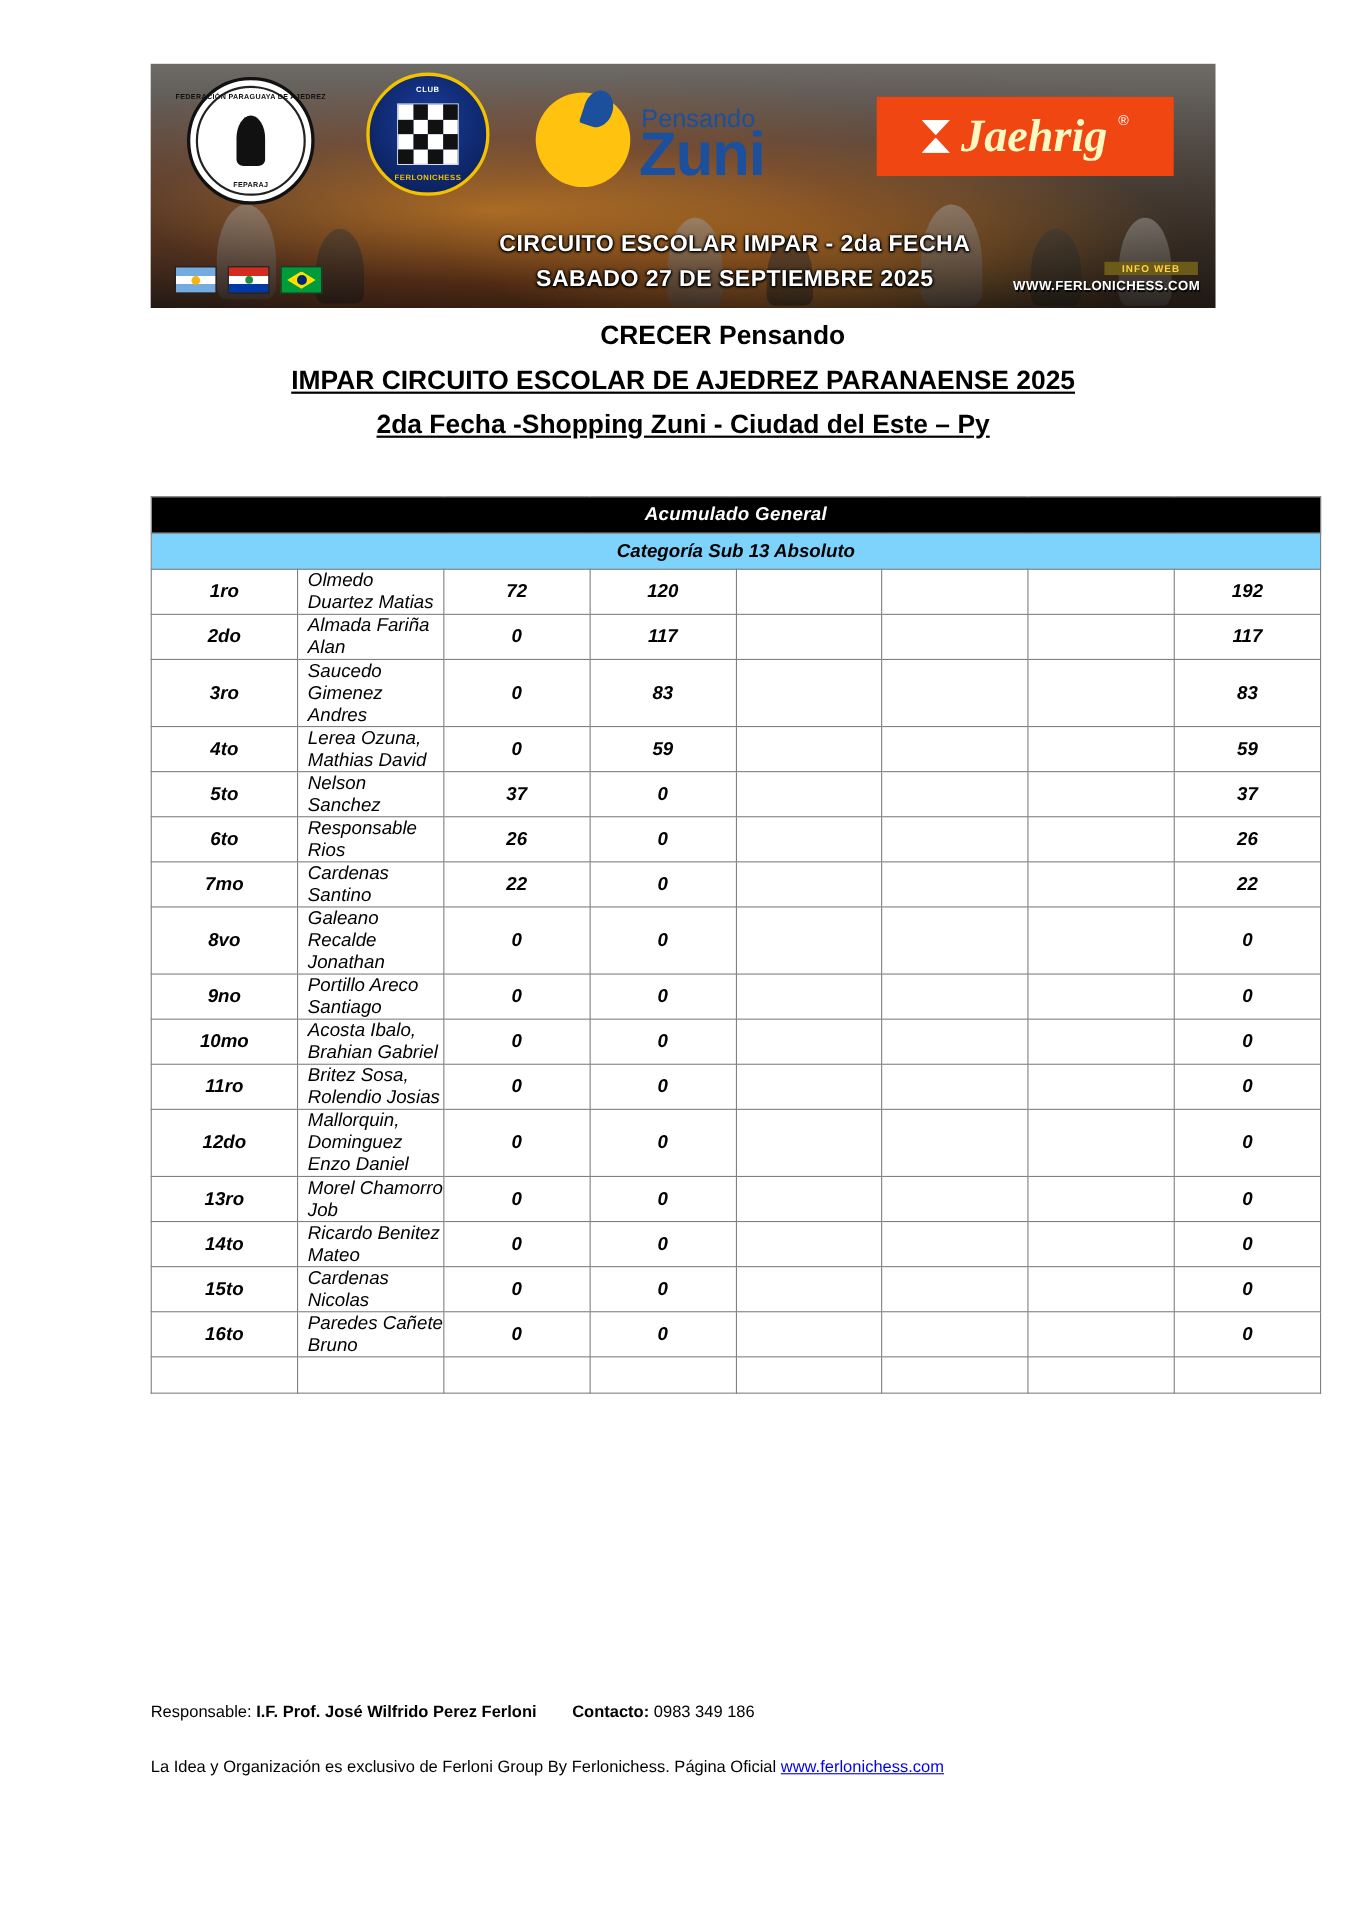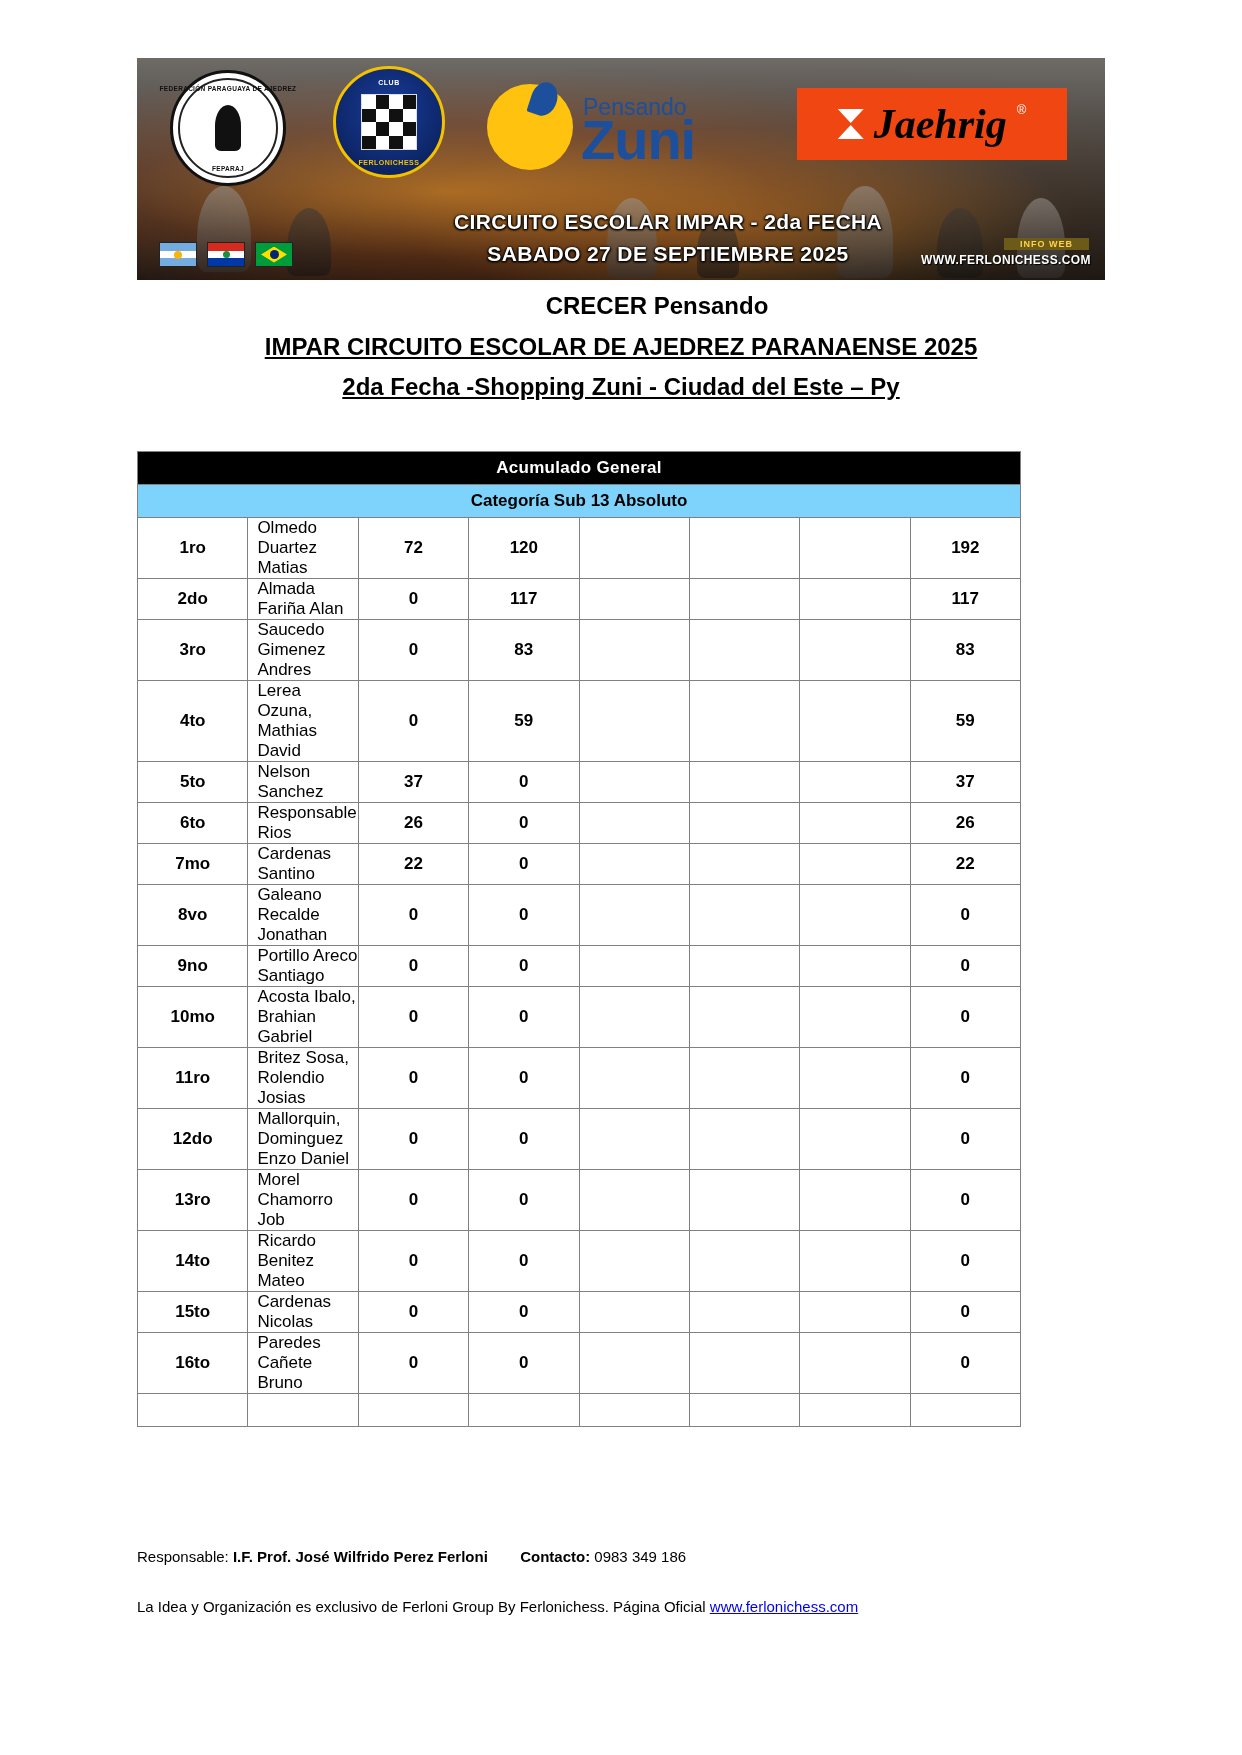--- a/index.html
+++ b/index.html
@@ -202,21 +202,21 @@
   .jaehrig-glyph:before,
   .jaehrig-glyph:after {
     content: "";
     position: absolute;
     left: 0; width: 26px; height: 14px;
     background: #ffffff;
     clip-path: polygon(0 0, 100% 0, 50% 100%);
   }
   .jaehrig-glyph:after { bottom: 0; transform: scaleY(-1); }
   .jaehrig-text {
-    color: #000000;
+    color: #fef9c3;
     font-size: 42px;
     font-style: italic;
     font-weight: bold;
     font-family: "Liberation Serif", serif;
   }
   .jaehrig-reg {
     color: #ffffff;
     font-size: 13px;
     align-self: flex-start;
     margin-top: 14px;
@@ -334,22 +334,23 @@
 
   
   .table-wrap {
     position: absolute;
     left: 137px;
     top: 451px;
     width: 884px;
   }
   table.standings {
     border-collapse: collapse;
-    width: 884px;
+    width: 1064px;
     table-layout: fixed;
+    font-style: italic;
   }
   table.standings td, table.standings th {
     border: 1px solid #808080;
     padding: 0;
     font-size: 17px;
     height: 33px;
     box-sizing: border-box;
   }
   .row-title td {
     background: #000000;

